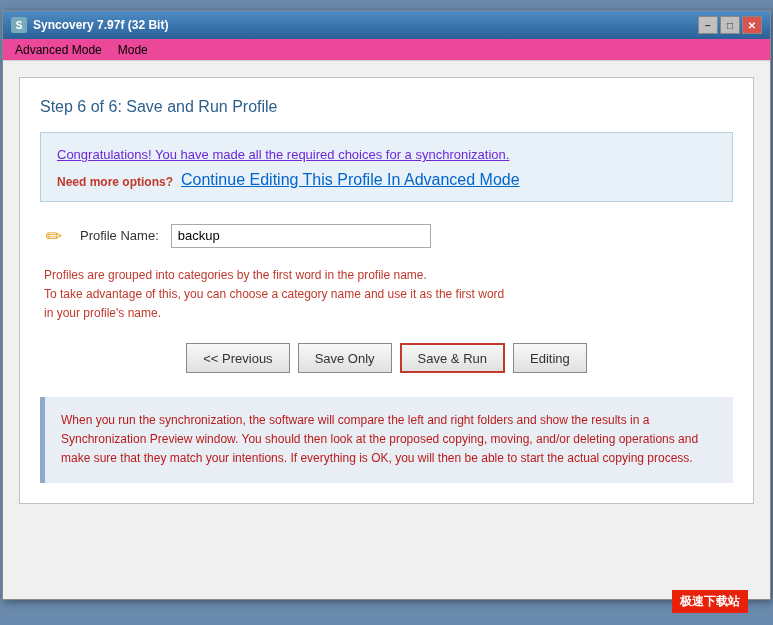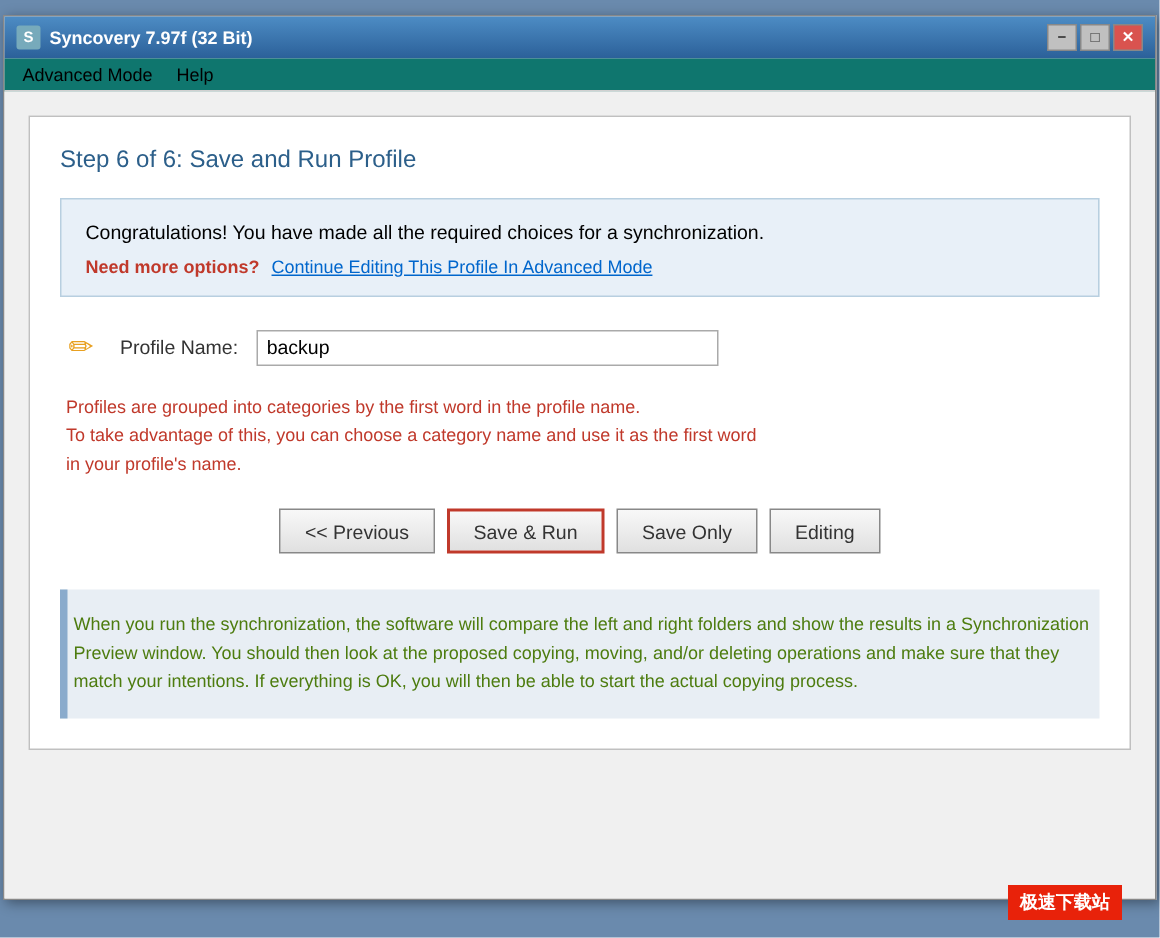--- a/index.html
+++ b/index.html
@@ -70,21 +70,21 @@
       color: #333;
     }
 
     .tb-btn.close {
       background: #d9534f;
       color: white;
     }
 
     
     .menu-bar {
-      background: #0f766e;
+      background: #ec4899;
       height: 22px;
       display: flex;
       align-items: center;
       padding: 0 4px;
       border-bottom: 1px solid #d0d0d0;
     }
 
     .menu-item {
       padding: 2px 8px;
       cursor: pointer;
@@ -115,22 +115,23 @@
 
     .info-box {
       background: #e8f0f8;
       border: 1px solid #b8cfe0;
       padding: 12px 16px;
       margin-bottom: 20px;
     }
 
     .info-box p {
       margin-bottom: 6px;
-      color: #000000;
+      color: #6d28d9;
       line-height: 1.5;
+      text-decoration: underline;
     }
 
     .info-box p:last-child {
       margin-bottom: 0;
     }
 
     .link-row {
       display: flex;
       align-items: flex-end;
       gap: 8px;
@@ -139,21 +140,21 @@
     .need-more {
       color: #c0392b;
       font-weight: bold;
       font-size: 12px;
     }
 
     .advanced-link {
       color: #0066cc;
       text-decoration: underline;
       cursor: pointer;
-      font-size: 12px;
+      font-size: 16px;
     }
 
     .profile-row {
       display: flex;
       align-items: center;
       gap: 12px;
       margin-bottom: 16px;
     }
 
     .pencil-icon {
@@ -166,21 +167,21 @@
       font-size: 20px;
     }
 
     .profile-label {
       font-size: 13px;
       color: #333;
       text-align: center;
     }
 
     .profile-input {
-      width: 308px;
+      width: 260px;
       height: 24px;
       border: 1px solid #aaa;
       padding: 2px 6px;
       font-size: 13px;
       outline: none;
     }
 
     .warning-text {
       color: #c0392b;
       font-size: 12px;
@@ -208,22 +209,22 @@
     }
 
     .btn.save-run {
       border: 2px solid #c0392b;
       background: linear-gradient(to bottom, #f8f8f8, #e0e0e0);
     }
 
     .bottom-note {
       background: #e8eef4;
       border-left: 5px solid #8aabcc;
-      padding: 14px 4px;
-      color: #4d7c0f;
+      padding: 14px 16px;
+      color: #b91c1c;
       font-size: 12px;
       line-height: 1.6;
       margin-top: 24px;
     }
 
     
     .watermark {
       position: fixed;
       bottom: 12px;
       right: 25px;
@@ -245,21 +246,21 @@
     <span class="title-bar-title">Syncovery 7.97f (32 Bit)</span>
     <div class="title-bar-buttons">
       <div class="tb-btn">−</div>
       <div class="tb-btn">□</div>
       <div class="tb-btn close">✕</div>
     </div>
   </div>
 
   <div class="menu-bar">
     <div class="menu-item">Advanced Mode</div>
-    <div class="menu-item">Help</div>
+    <div class="menu-item">Mode</div>
   </div>
 
   <div class="content">
     <div class="panel">
       <div class="step-title">Step 6 of 6: Save and Run Profile</div>
 
       <div class="info-box">
         <p>Congratulations! You have made all the required choices for a synchronization.</p>
         <div class="link-row">
           <span class="need-more">Need more options?</span>
@@ -274,22 +275,22 @@
       </div>
 
       <div class="warning-text">
         Profiles are grouped into categories by the first word in the profile name.<br>
         To take advantage of this, you can choose a category name and use it as the first word<br>
         in your profile's name.
       </div>
 
       <div class="button-row">
         <button class="btn">&lt;&lt; Previous</button>
+        <button class="btn">Save Only</button>
         <button class="btn save-run">Save &amp; Run</button>
-        <button class="btn">Save Only</button>
         <button class="btn">Editing</button>
       </div>
 
       <div class="bottom-note">When you run the synchronization, the software will compare the left and right folders and show the results in a Synchronization Preview window. You should then look at the proposed copying, moving, and/or deleting operations and make sure that they match your intentions. If everything is OK, you will then be able to start the actual copying process.</div>
     </div>
   </div>
 </div>
 
 <div class="watermark">极速下载站</div>
 

